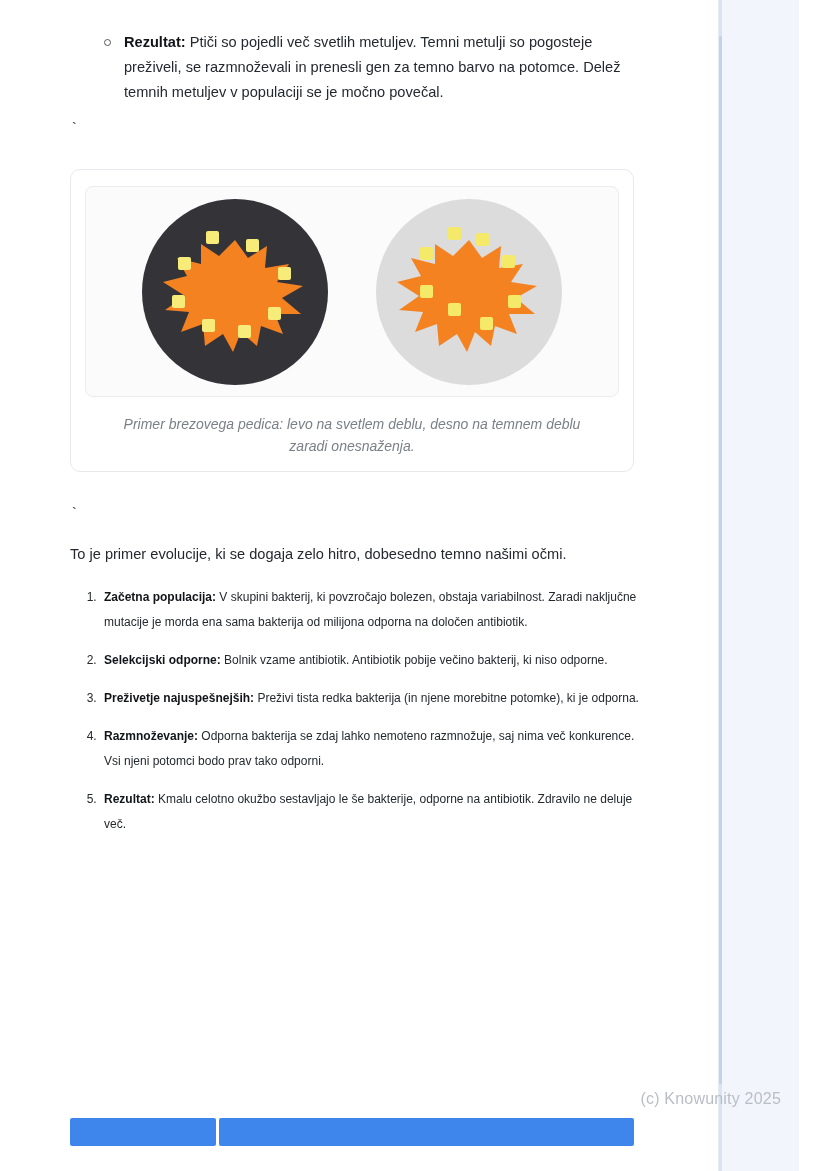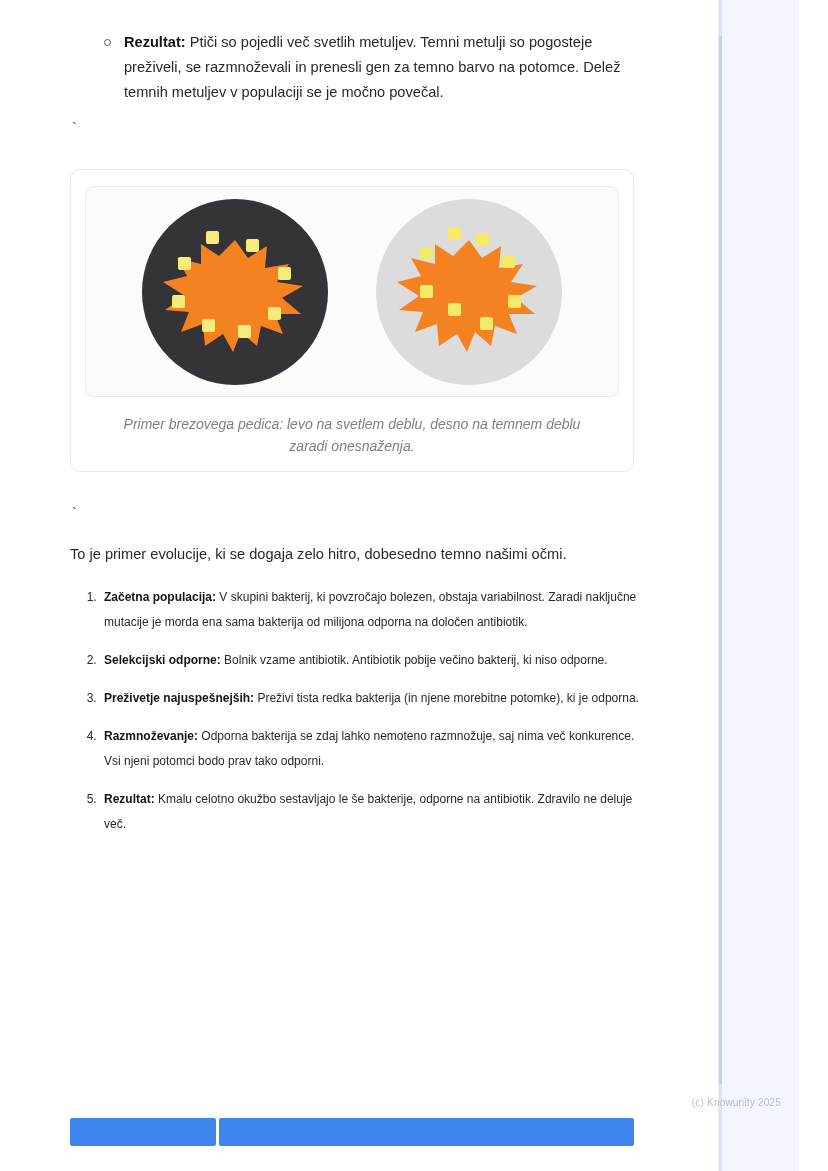--- a/index.html
+++ b/index.html
@@ -214,21 +214,21 @@
   .bar-b {
     flex: 1;
     background: #3f86ec;
     border-radius: 2px;
   }
 
   .copyright {
     position: absolute;
     right: 18px;
     bottom: 63px;
-    font-size: 10px;
+    font-size: 16px;
     color: #b9bec6;
     letter-spacing: 0.2px;
     white-space: nowrap;
   }
 </style>
 </head>
 <body>
 
 <div class="page">
 

